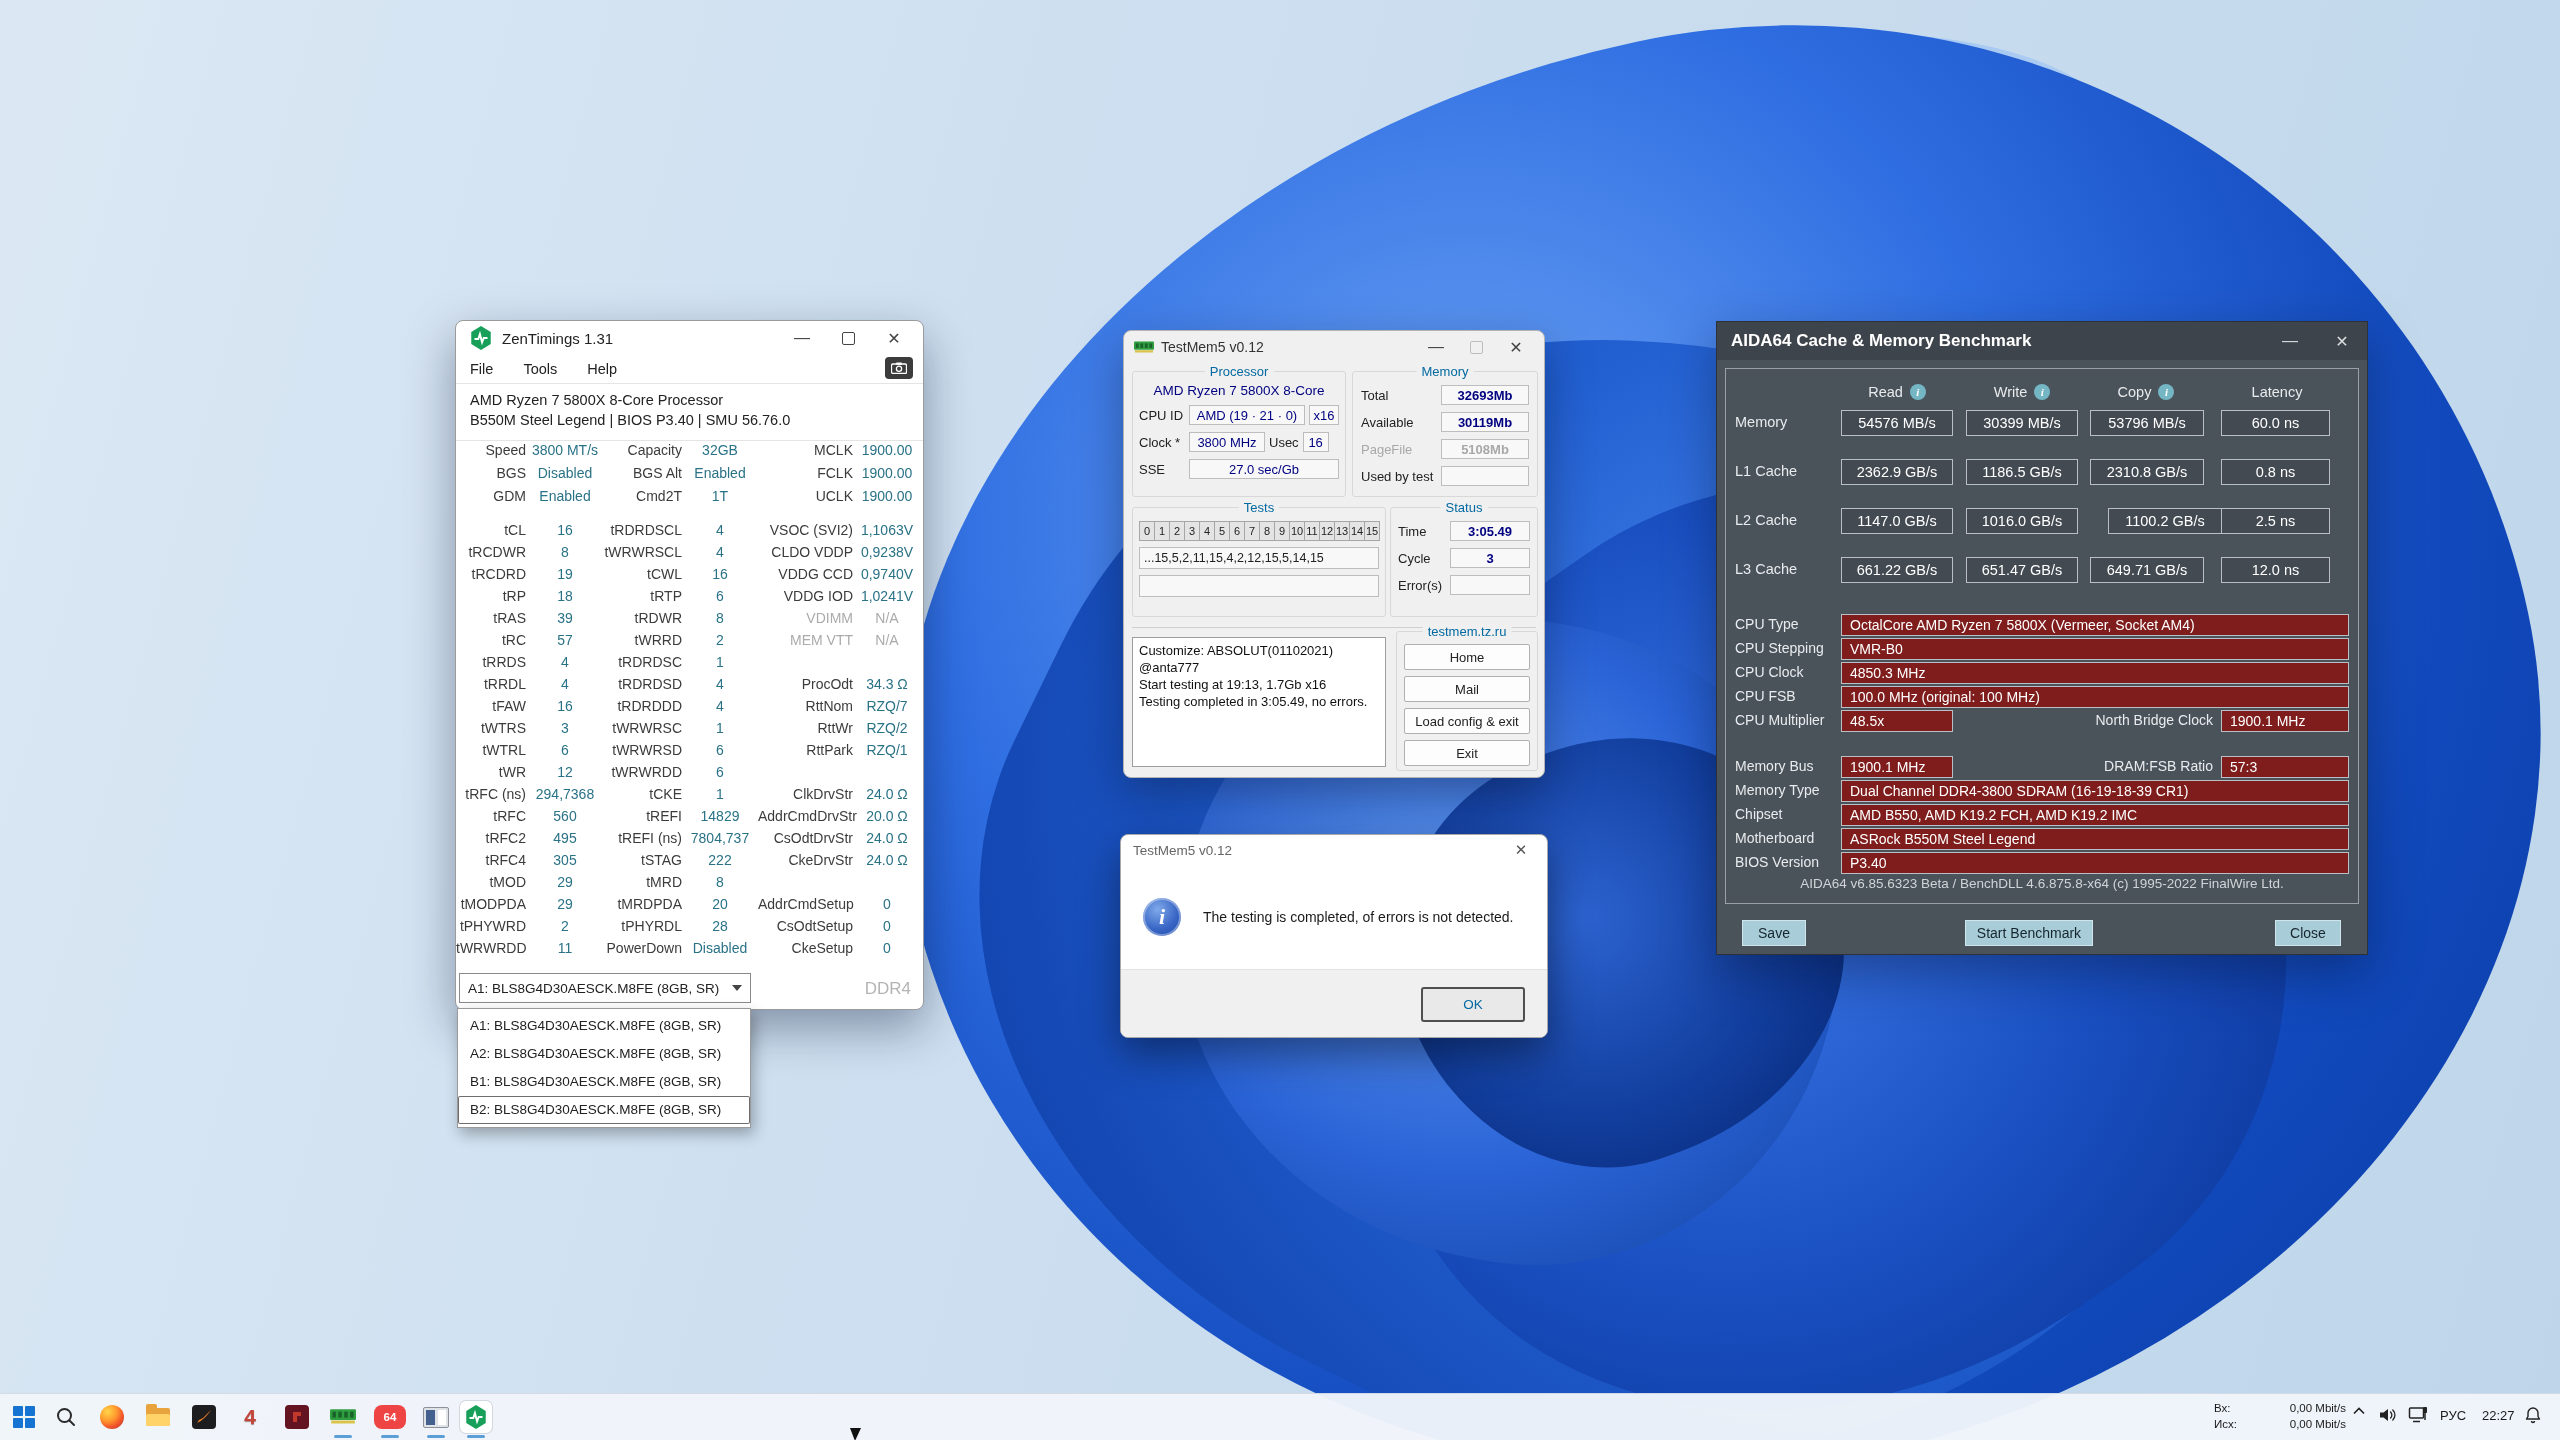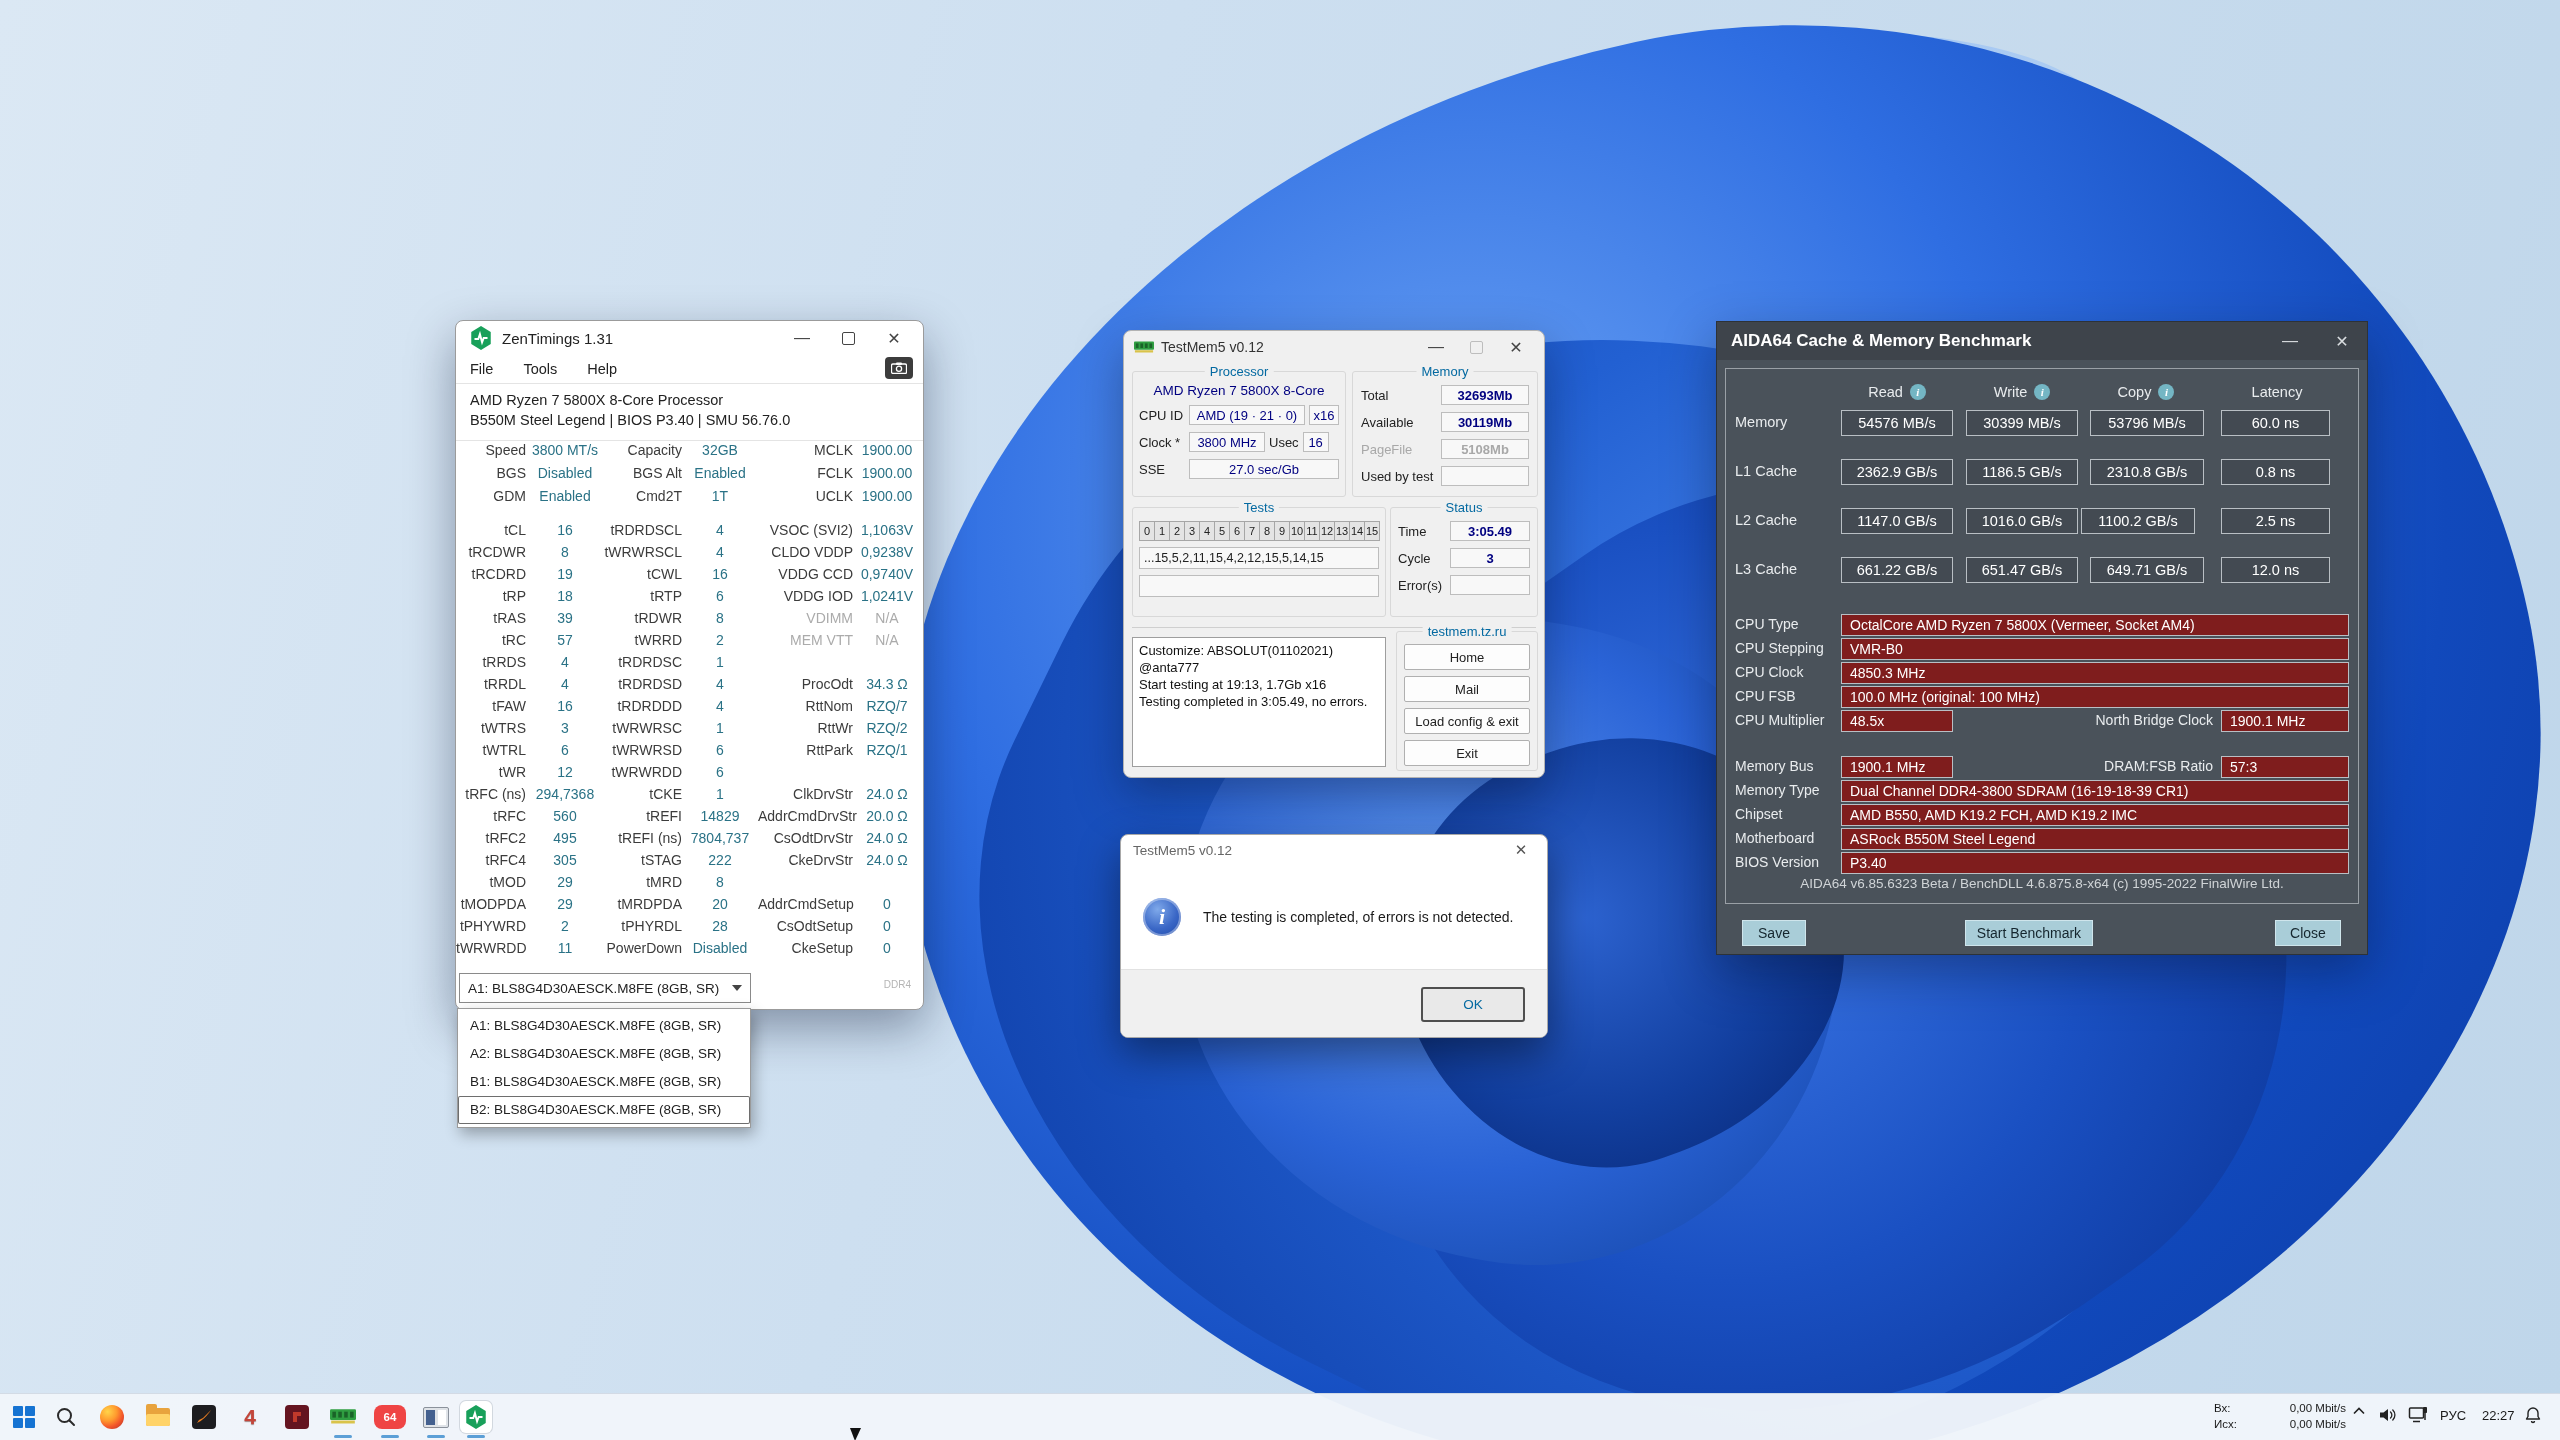--- a/index.html
+++ b/index.html
@@ -48,21 +48,21 @@
   #zen-grid-speed{top:118px;}
   #zen-grid-timings{top:198px;}
   #zen-grid-speed>div{height:23px;line-height:23px;}
   #zen-grid-timings>div{height:22px;line-height:22px;}
   .zl{text-align:right;padding-right:0;color:#3c3c3c;white-space:nowrap;}
   .zv{text-align:center;color:var(--zen-val);white-space:nowrap;}
   .zgray{color:#ababab !important;}
   .zen-select{position:absolute;left:3px;top:652px;width:292px;height:30px;border:1px solid #8a8a8a;background:#fff;
               display:flex;align-items:center;padding:0 8px;font-size:13.5px;color:#222;box-sizing:border-box;}
   .zen-select .arr{margin-left:auto;width:0;height:0;border-left:5px solid transparent;border-right:5px solid transparent;border-top:6px solid #444;}
-  .zen-ddr4{position:absolute;right:12px;top:658px;color:#b4b4b4;font-size:10px;}
+  .zen-ddr4{position:absolute;right:12px;top:658px;color:#b4b4b4;font-size:17px;}
   #zen-list{position:absolute;left:457px;top:1008px;width:292px;background:#fff;border:1px solid #9a9a9a;
             box-shadow:3px 6px 14px rgba(0,0,0,.3);padding:3px 0;z-index:5;}
   .zen-item{height:28px;line-height:28px;padding-left:12px;font-size:13.5px;color:#222;}
   .zen-item.sel{box-shadow:inset 0 0 0 1px #6e6e6e;border-radius:2px;}
 
   
   #tm5{left:1123px;top:330px;width:420px;height:446px;background:#f0f0f0;border:1px solid #b3b3b3;
        border-radius:8px;font-size:13px;color:#222;}
   .tm5-titlebar{position:absolute;top:0;left:0;right:0;height:32px;display:flex;align-items:center;padding:0 8px 0 10px;}
   .tm5-title{margin-left:7px;font-size:14px;color:#333;}
@@ -531,21 +531,21 @@
       <div class="bx" style="top: 88px; left: 373px; width: 114px;">53796 MB/s</div>
       <div class="bx" style="top: 88px; left: 504px; width: 109px;">60.0 ns</div>
       <div class="arow-label" style="top: 141px;">L1 Cache</div>
       <div class="bx" style="top: 137px; left: 124px; width: 112px;">2362.9 GB/s</div>
       <div class="bx" style="top: 137px; left: 249px; width: 112px;">1186.5 GB/s</div>
       <div class="bx" style="top: 137px; left: 373px; width: 114px;">2310.8 GB/s</div>
       <div class="bx" style="top: 137px; left: 504px; width: 109px;">0.8 ns</div>
       <div class="arow-label" style="top: 190px;">L2 Cache</div>
       <div class="bx" style="top: 186px; left: 124px; width: 112px;">1147.0 GB/s</div>
       <div class="bx" style="top: 186px; left: 249px; width: 112px;">1016.0 GB/s</div>
-      <div class="bx" style="top: 186px; left: 364px; width: 114px;">1100.2 GB/s</div>
+      <div class="bx" style="top: 186px; left: 391px; width: 114px;">1100.2 GB/s</div>
       <div class="bx" style="top: 186px; left: 504px; width: 109px;">2.5 ns</div>
       <div class="arow-label" style="top: 239px;">L3 Cache</div>
       <div class="bx" style="top: 235px; left: 124px; width: 112px;">661.22 GB/s</div>
       <div class="bx" style="top: 235px; left: 249px; width: 112px;">651.47 GB/s</div>
       <div class="bx" style="top: 235px; left: 373px; width: 114px;">649.71 GB/s</div>
       <div class="bx" style="top: 235px; left: 504px; width: 109px;">12.0 ns</div>
     </div>
   <div id="aida-info">
       <div class="arow-label" style="top: 294px; font-size: 14px;">CPU Type</div>
       <div class="ifield" style="top: 292px; left: 124px; width: 508px;">OctalCore AMD Ryzen 7 5800X  (Vermeer, Socket AM4)</div>

